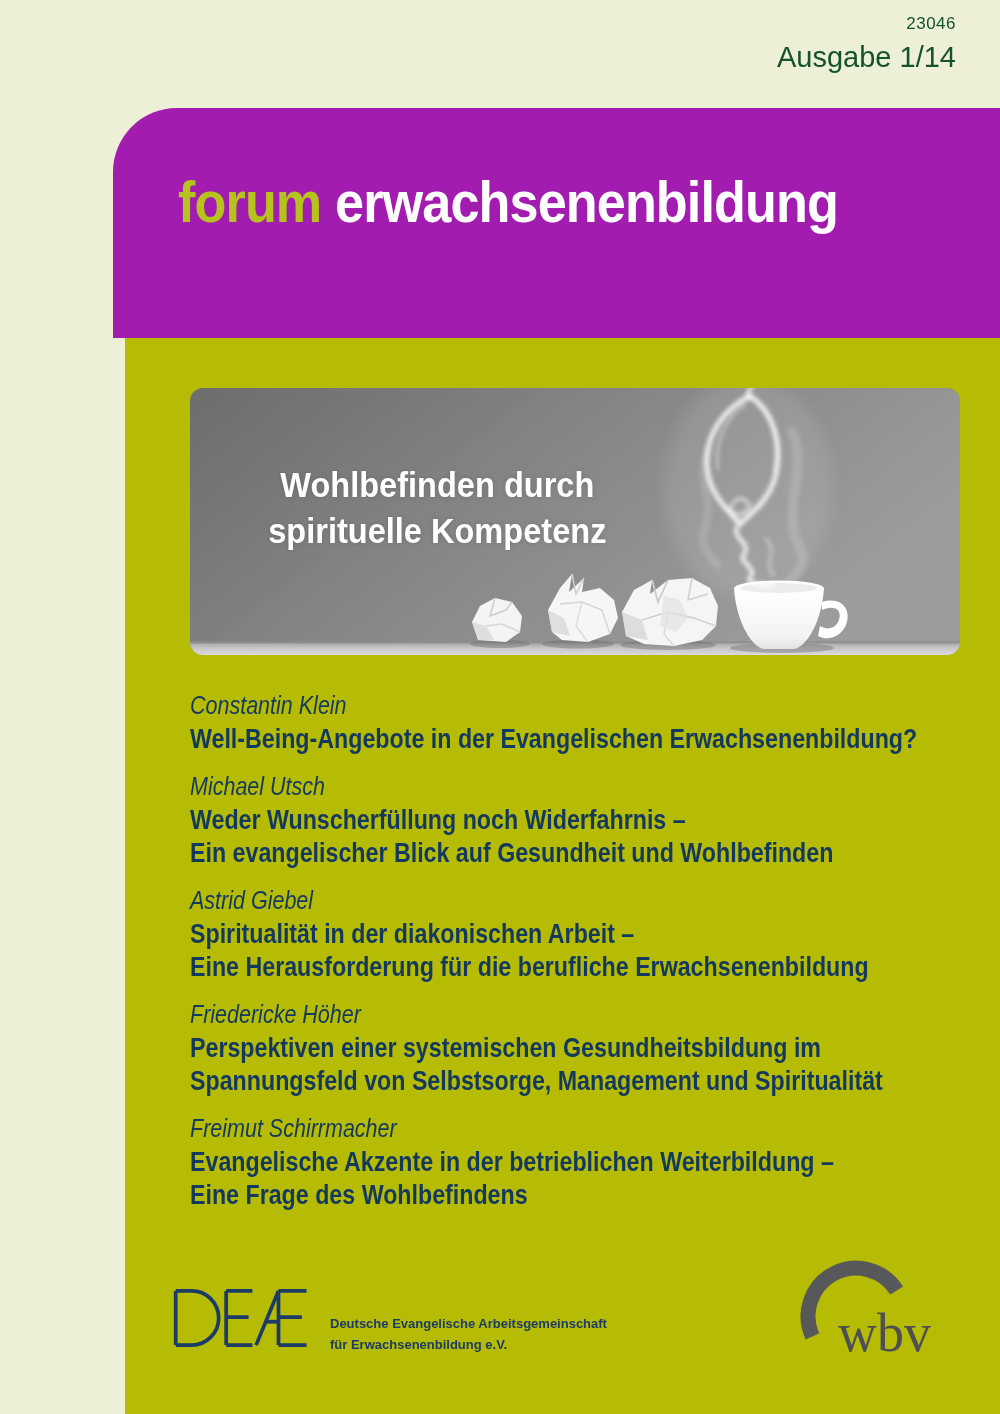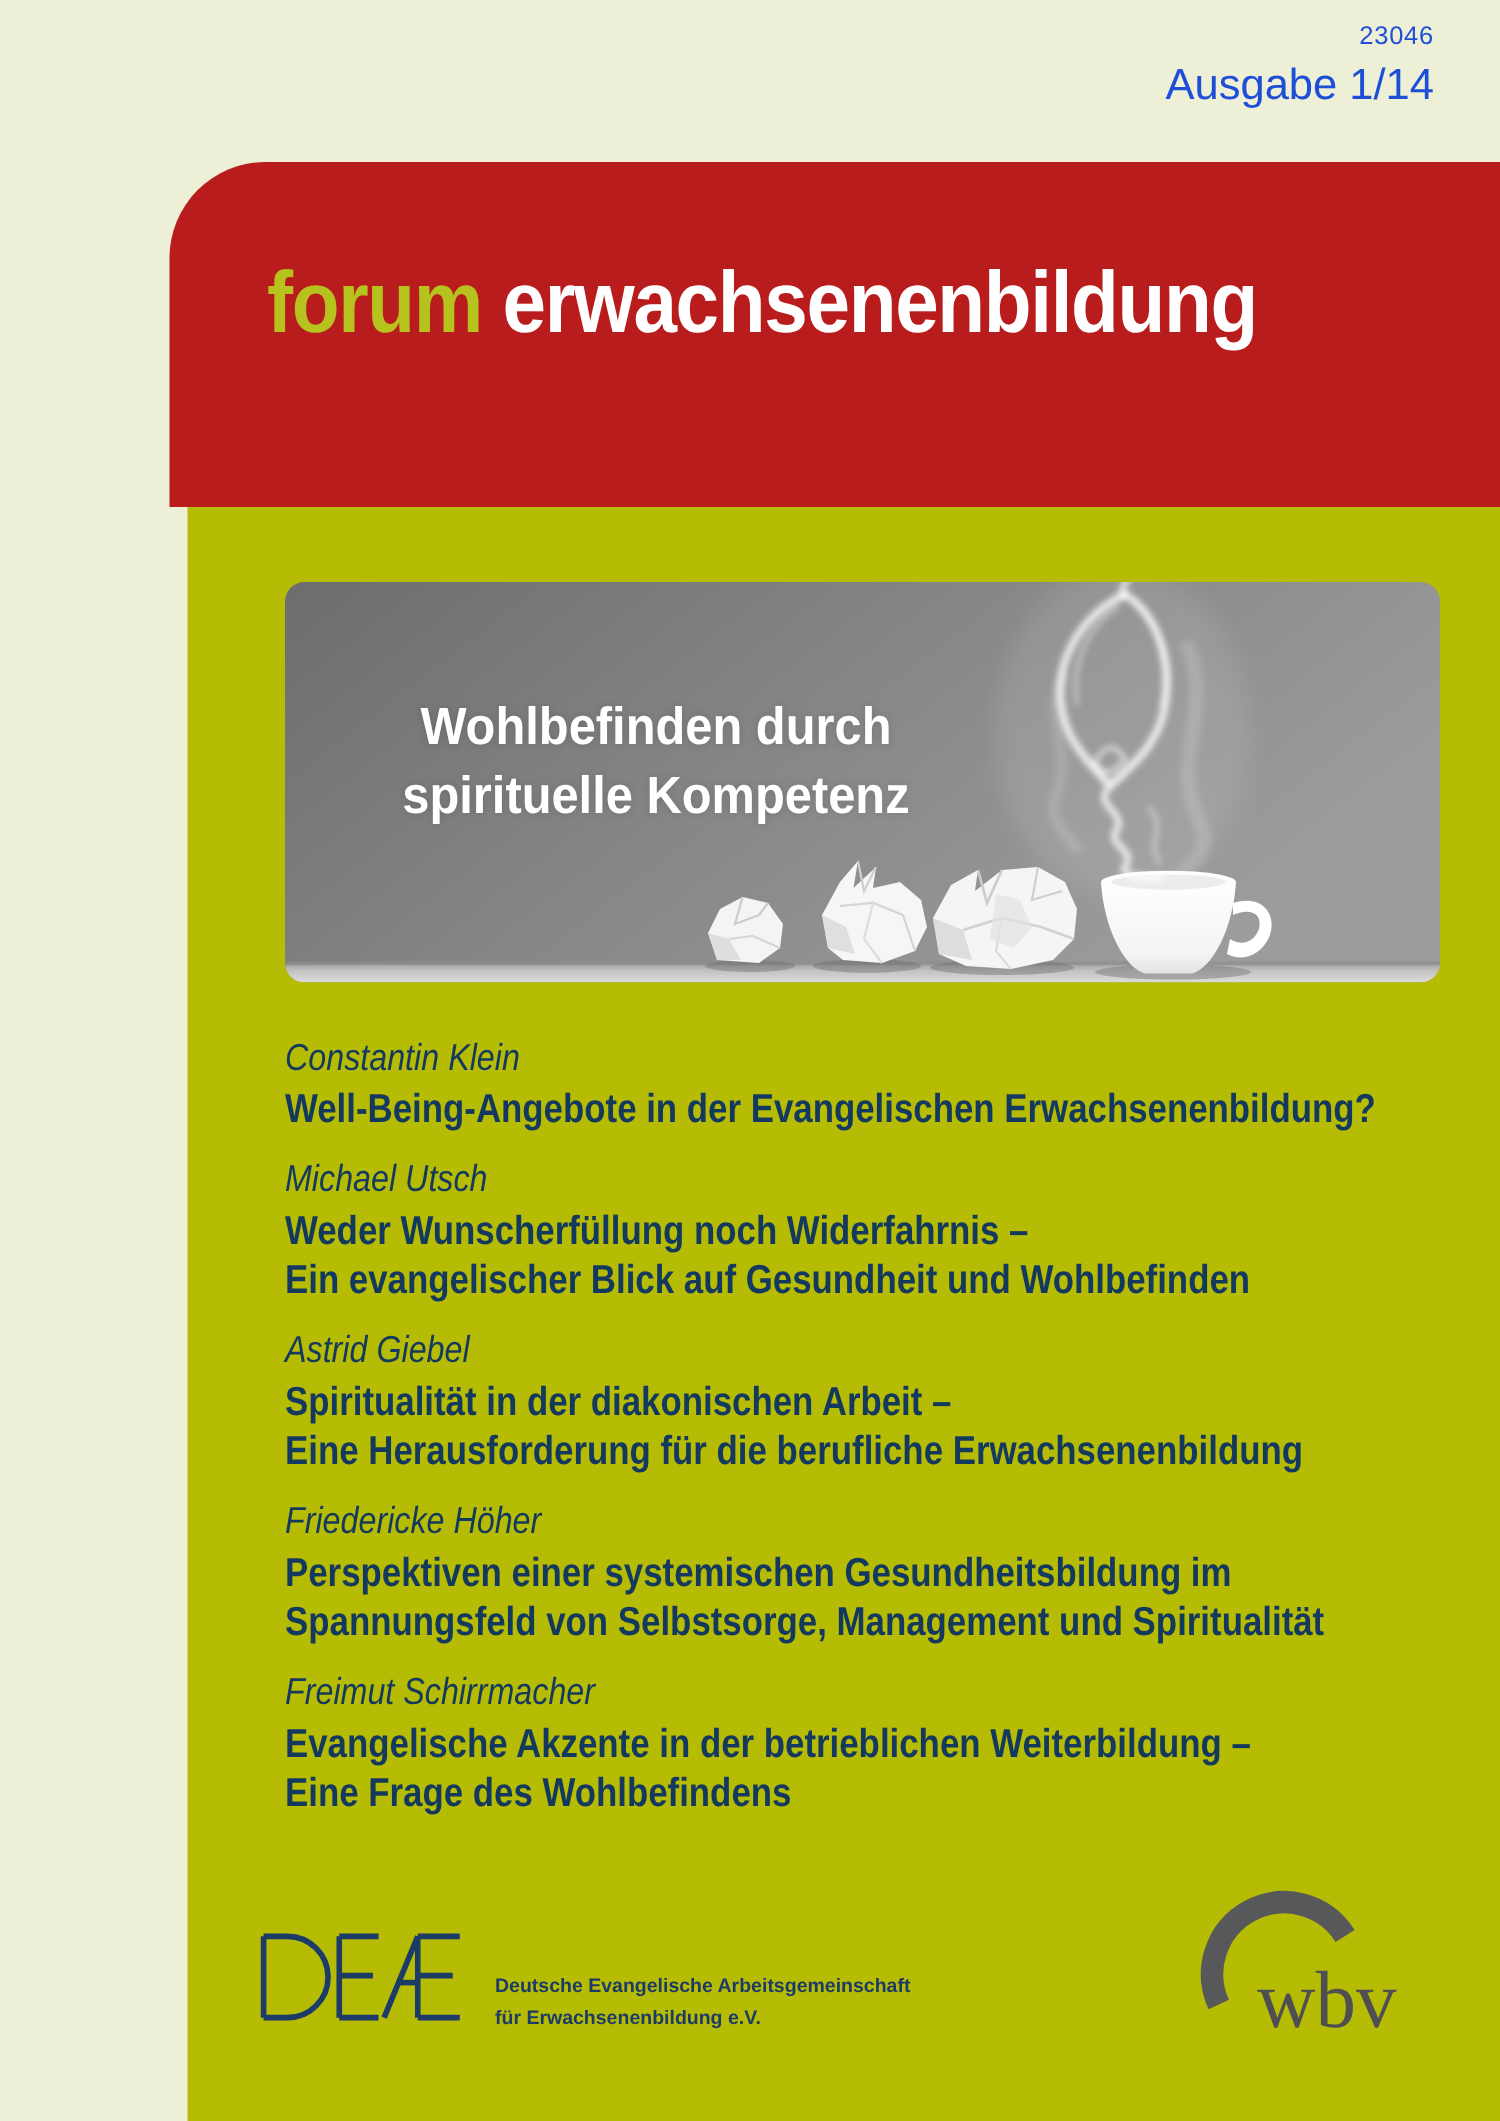--- a/index.html
+++ b/index.html
@@ -10,31 +10,31 @@
     background: #edefd6;
     font-family: "Liberation Sans", sans-serif;
     overflow: hidden;
   }
   
   .corner-meta {
     position: absolute;
     top: 14px;
     right: 44px;
     text-align: right;
-    color: #1d4ed8;
+    color: #14532d;
   }
   .corner-meta .code { font-size: 17px; letter-spacing: .5px; }
   .corner-meta .issue { font-size: 29px; margin-top: 7px; }
 
   
   .navy-block {
     position: absolute;
     left: 113px; top: 108px; right: 0;
     height: 230px;
-    background: #b91c1c;
+    background: #a21caf;
     border-top-left-radius: 64px;
     text-align: center;
   }
   .mast-title {
     position: absolute;
     left: 65px; top: 60px;
     font-size: 58px;
     font-weight: bold;
     color: #ffffff;
     white-space: nowrap;

